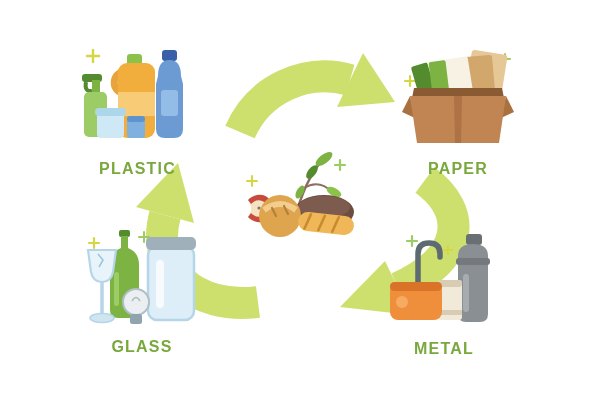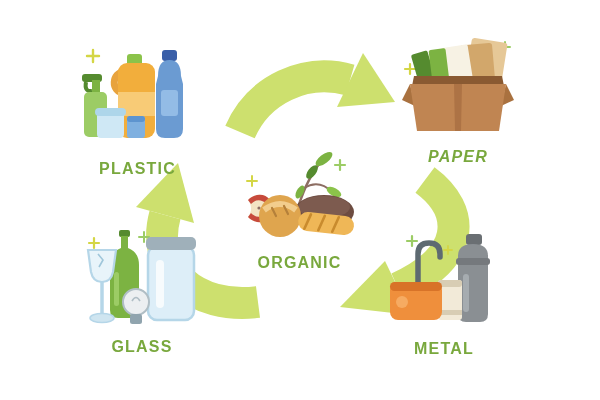--- a/index.html
+++ b/index.html
@@ -7,21 +7,21 @@
     position:relative;width:600px;height:400px;background:#ffffff;
     overflow:hidden;font-family:"Liberation Sans",sans-serif;
   }
   .arrows{position:absolute;left:0;top:0;}
   .category{position:absolute;display:flex;flex-direction:column;align-items:center;}
   .category .label{
     font-weight:bold;font-size:16px;letter-spacing:1.2px;
     color:#79a83d;margin-top:12px;text-align:center;width:100%;
   }
   .cat-plastic{left:80px;top:46px;width:115px;}
-  .cat-paper{left:402px;top:36px;width:112px;font-style:italic;}
+  .cat-paper{left:402px;top:48px;width:112px;}
   .cat-organic{left:242px;top:150px;width:115px;}
   .cat-glass{left:86px;top:230px;width:112px;}
   .cat-metal{left:388px;top:232px;width:112px;}
   .sparkle{stroke-linecap:round;fill:none;}
 </style>
 </head>
 <body>
 
 <div class="canvas">
 
@@ -132,21 +132,20 @@
       <g>
         <circle cx="38" cy="66" r="21" fill="#dfa54e"></circle>
         <path d="M22 60 Q38 48 54 60" stroke="#f2cd8d" stroke-width="6" fill="none"></path>
         <path d="M30 58 L34 66 M42 56 L46 64" stroke="#b5803a" stroke-width="2.2" stroke-linecap="round"></path>
       </g>
       <g transform="rotate(6 84 74)">
         <rect x="56" y="64" width="56" height="19" rx="9.5" fill="#efb757"></rect>
         <path d="M68 66 L63 81 M82 66 L77 81 M96 66 L91 81" stroke="#c98b2e" stroke-width="2.6" stroke-linecap="round"></path>
       </g>
     </svg>
-    <div class="label">ORGANIC</div>
   </div>
 
   <div class="category cat-glass">
     <svg width="112" height="96" viewBox="0 0 112 96">
       <g class="sparkle" stroke="#d4d645" stroke-width="2.2">
         <path d="M8 8 V18 M3 13 H13"></path>
       </g>
       <g class="sparkle" stroke="#9ccc65" stroke-width="2">
         <path d="M58 2 V12 M53 7 H63"></path>
       </g>

